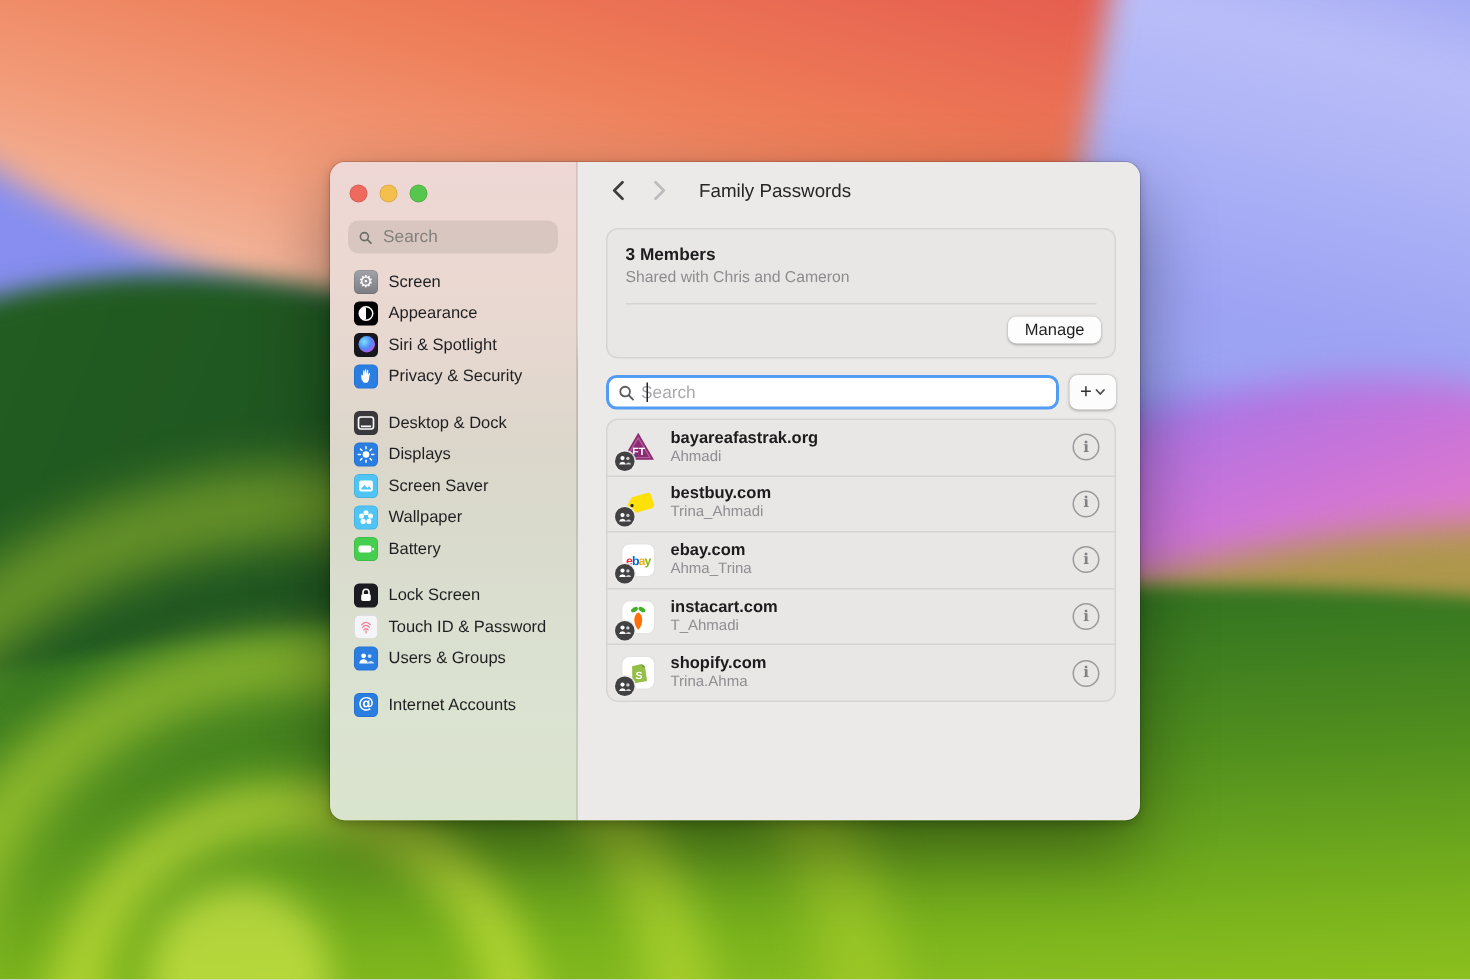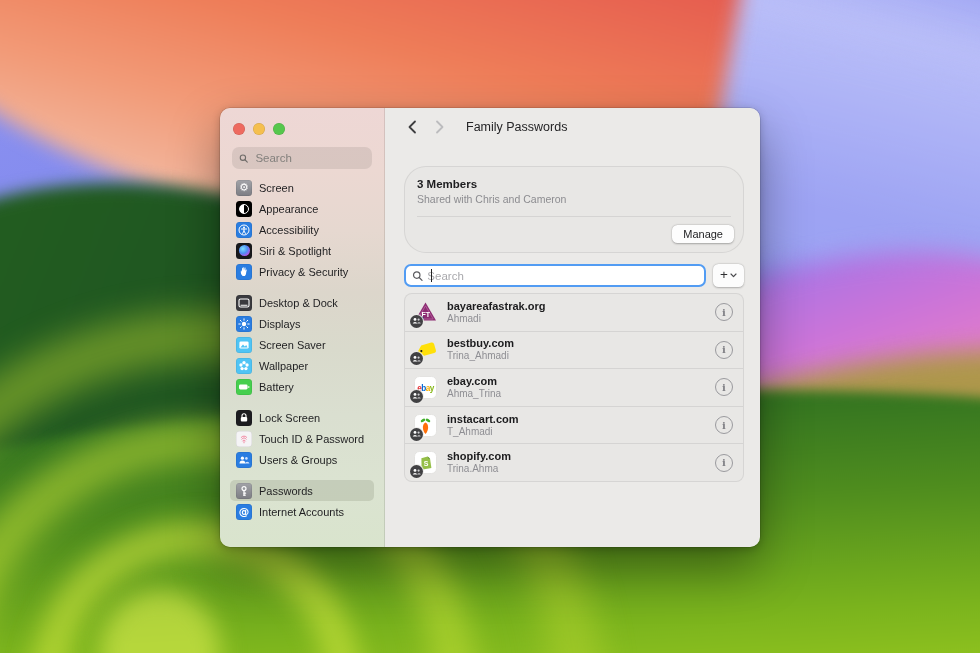--- a/index.html
+++ b/index.html
@@ -83,21 +83,21 @@
     background:radial-gradient(circle at 35% 35%,#7fe0ff 0%,#4e8df5 45%,#c64ee8 80%,#8a2bd8 100%);}
   .appearance-circle{width:10px;height:10px;border-radius:50%;border:1.5px solid #fff;
     background:linear-gradient(90deg,#fff 0 50%,transparent 50% 100%);box-sizing:border-box;}
 
   
   .main{flex:1;background:#ebeae8;box-sizing:border-box;padding:0 16px 0 19px;position:relative;}
   .m-header{height:38px;display:flex;align-items:center;margin:0 -4px;}
   .nav-btn{width:24px;height:24px;display:flex;align-items:center;justify-content:center;}
   .m-title{font-size:12.5px;font-weight:400;color:#252527;margin-left:14px;}
   .card{background:#e8e7e5;border:1px solid rgba(0,0,0,.075);border-radius:8px;box-sizing:border-box;}
-  .members{margin-top:20px;border-radius:22px;}
+  .members{margin-top:6px;}
   .members-top{padding:11px 12px 0 12px;}
   .members-title{font-size:11.5px;font-weight:700;color:#1d1d1f;}
   .members-sub{font-size:10.5px;color:#8c8c90;margin-top:3px;}
   .members-div{border-top:1px solid rgba(0,0,0,.08);margin-top:11px;}
   .members-foot{padding:8px 9px 9px 9px;display:flex;justify-content:flex-end;}
   .btn{font-size:11px;color:#1d1d1f;background:#fdfdfd;border-radius:5.5px;padding:3px 11px;
     box-shadow:0 .5px 2px rgba(0,0,0,.28),0 0 0 .5px rgba(0,0,0,.04);cursor:default;}
   .search-row{margin-top:11px;display:flex;gap:7px;height:23px;}
   .search-field{flex:1;background:#fff;border:2px solid #529cf3;border-radius:7px;display:flex;
     align-items:center;padding:0 6px;gap:4px;box-sizing:border-box;position:relative;}
@@ -165,31 +165,20 @@
           </span>
         <span>Screen</span>
       </div>
       <div class="sb-item">
         <span class="sb-ic ic-appearance">
             <span class="appearance-circle"></span>
           </span>
         <span>Appearance</span>
       </div>
       <div class="sb-item">
-        <span class="sb-ic ic-accessibility">
-          <svg width="12" height="12" viewBox="0 0 12 12">
-              <circle cx="6" cy="6" r="5" fill="none" stroke="#fff" stroke-width="1"></circle>
-              <circle cx="6" cy="3.4" r="1" fill="#fff"></circle>
-              <line x1="3.4" y1="5" x2="8.6" y2="5" stroke="#fff" stroke-width="1" stroke-linecap="round"></line>
-              <path d="M6 5 L6 7 L4.6 9.4 M6 7 L7.4 9.4" fill="none" stroke="#fff" stroke-width="1" stroke-linecap="round"></path>
-            </svg>
-        </span>
-        <span>Accessibility</span>
-      </div>
-      <div class="sb-item">
         <span class="sb-ic ic-siri">
             <span class="siri-orb"></span>
           </span>
         <span>Siri &amp; Spotlight</span>
       </div>
       <div class="sb-item">
         <span class="sb-ic ic-privacy">
           <svg width="11" height="11" viewBox="0 0 12 12">
               <path d="M4 11 C3 10 2 8.6 2 7.2 L2 5.4 C2 4.9 2.8 4.9 2.9 5.4 L3.2 6.6 L3.4 2.4 C3.4 1.8 4.3 1.8 4.3 2.4 L4.5 5 L4.7 1.7 C4.7 1.1 5.6 1.1 5.6 1.7 L5.8 5 L6.2 2.1 C6.3 1.5 7.1 1.6 7.1 2.2 L7 5.4 L7.6 4.2 C7.9 3.7 8.6 4 8.4 4.6 C8 5.9 7.8 7 7.7 8.2 C7.6 9.4 7 10.4 6.3 11 Z" fill="#fff"></path>
             </svg>
@@ -295,33 +284,20 @@
                 <circle cx="8.4" cy="4.4" r="1.3"></circle>
                 <path d="M6.9 9.4 a2.4 2.4 0 0 1 4.6 0 Z"></path>
               </g>
             </svg>
         </span>
         <span>Users &amp; Groups</span>
       </div>
 
       <div class="sb-gap"></div>
 
-      <div class="sb-item selected">
-        <span class="sb-ic ic-passwords">
-          <svg width="12" height="12" viewBox="0 0 12 12">
-              <circle cx="6" cy="3.6" r="2" fill="none" stroke="#fff" stroke-width="1.2"></circle>
-              <g stroke="#fff" stroke-width="1.2" stroke-linecap="round">
-                <line x1="6" y1="5.6" x2="6" y2="10.4"></line>
-                <line x1="6" y1="8.2" x2="7.6" y2="8.2"></line>
-                <line x1="6" y1="10.2" x2="7.3" y2="10.2"></line>
-              </g>
-            </svg>
-        </span>
-        <span>Passwords</span>
-      </div>
       <div class="sb-item">
         <span class="sb-ic ic-internet">
             <span class="glyph" style="font-size:10.5px;font-weight:bold">@</span>
           </span>
         <span>Internet Accounts</span>
       </div>
     </div>
   </div>
 
   <div class="main">

